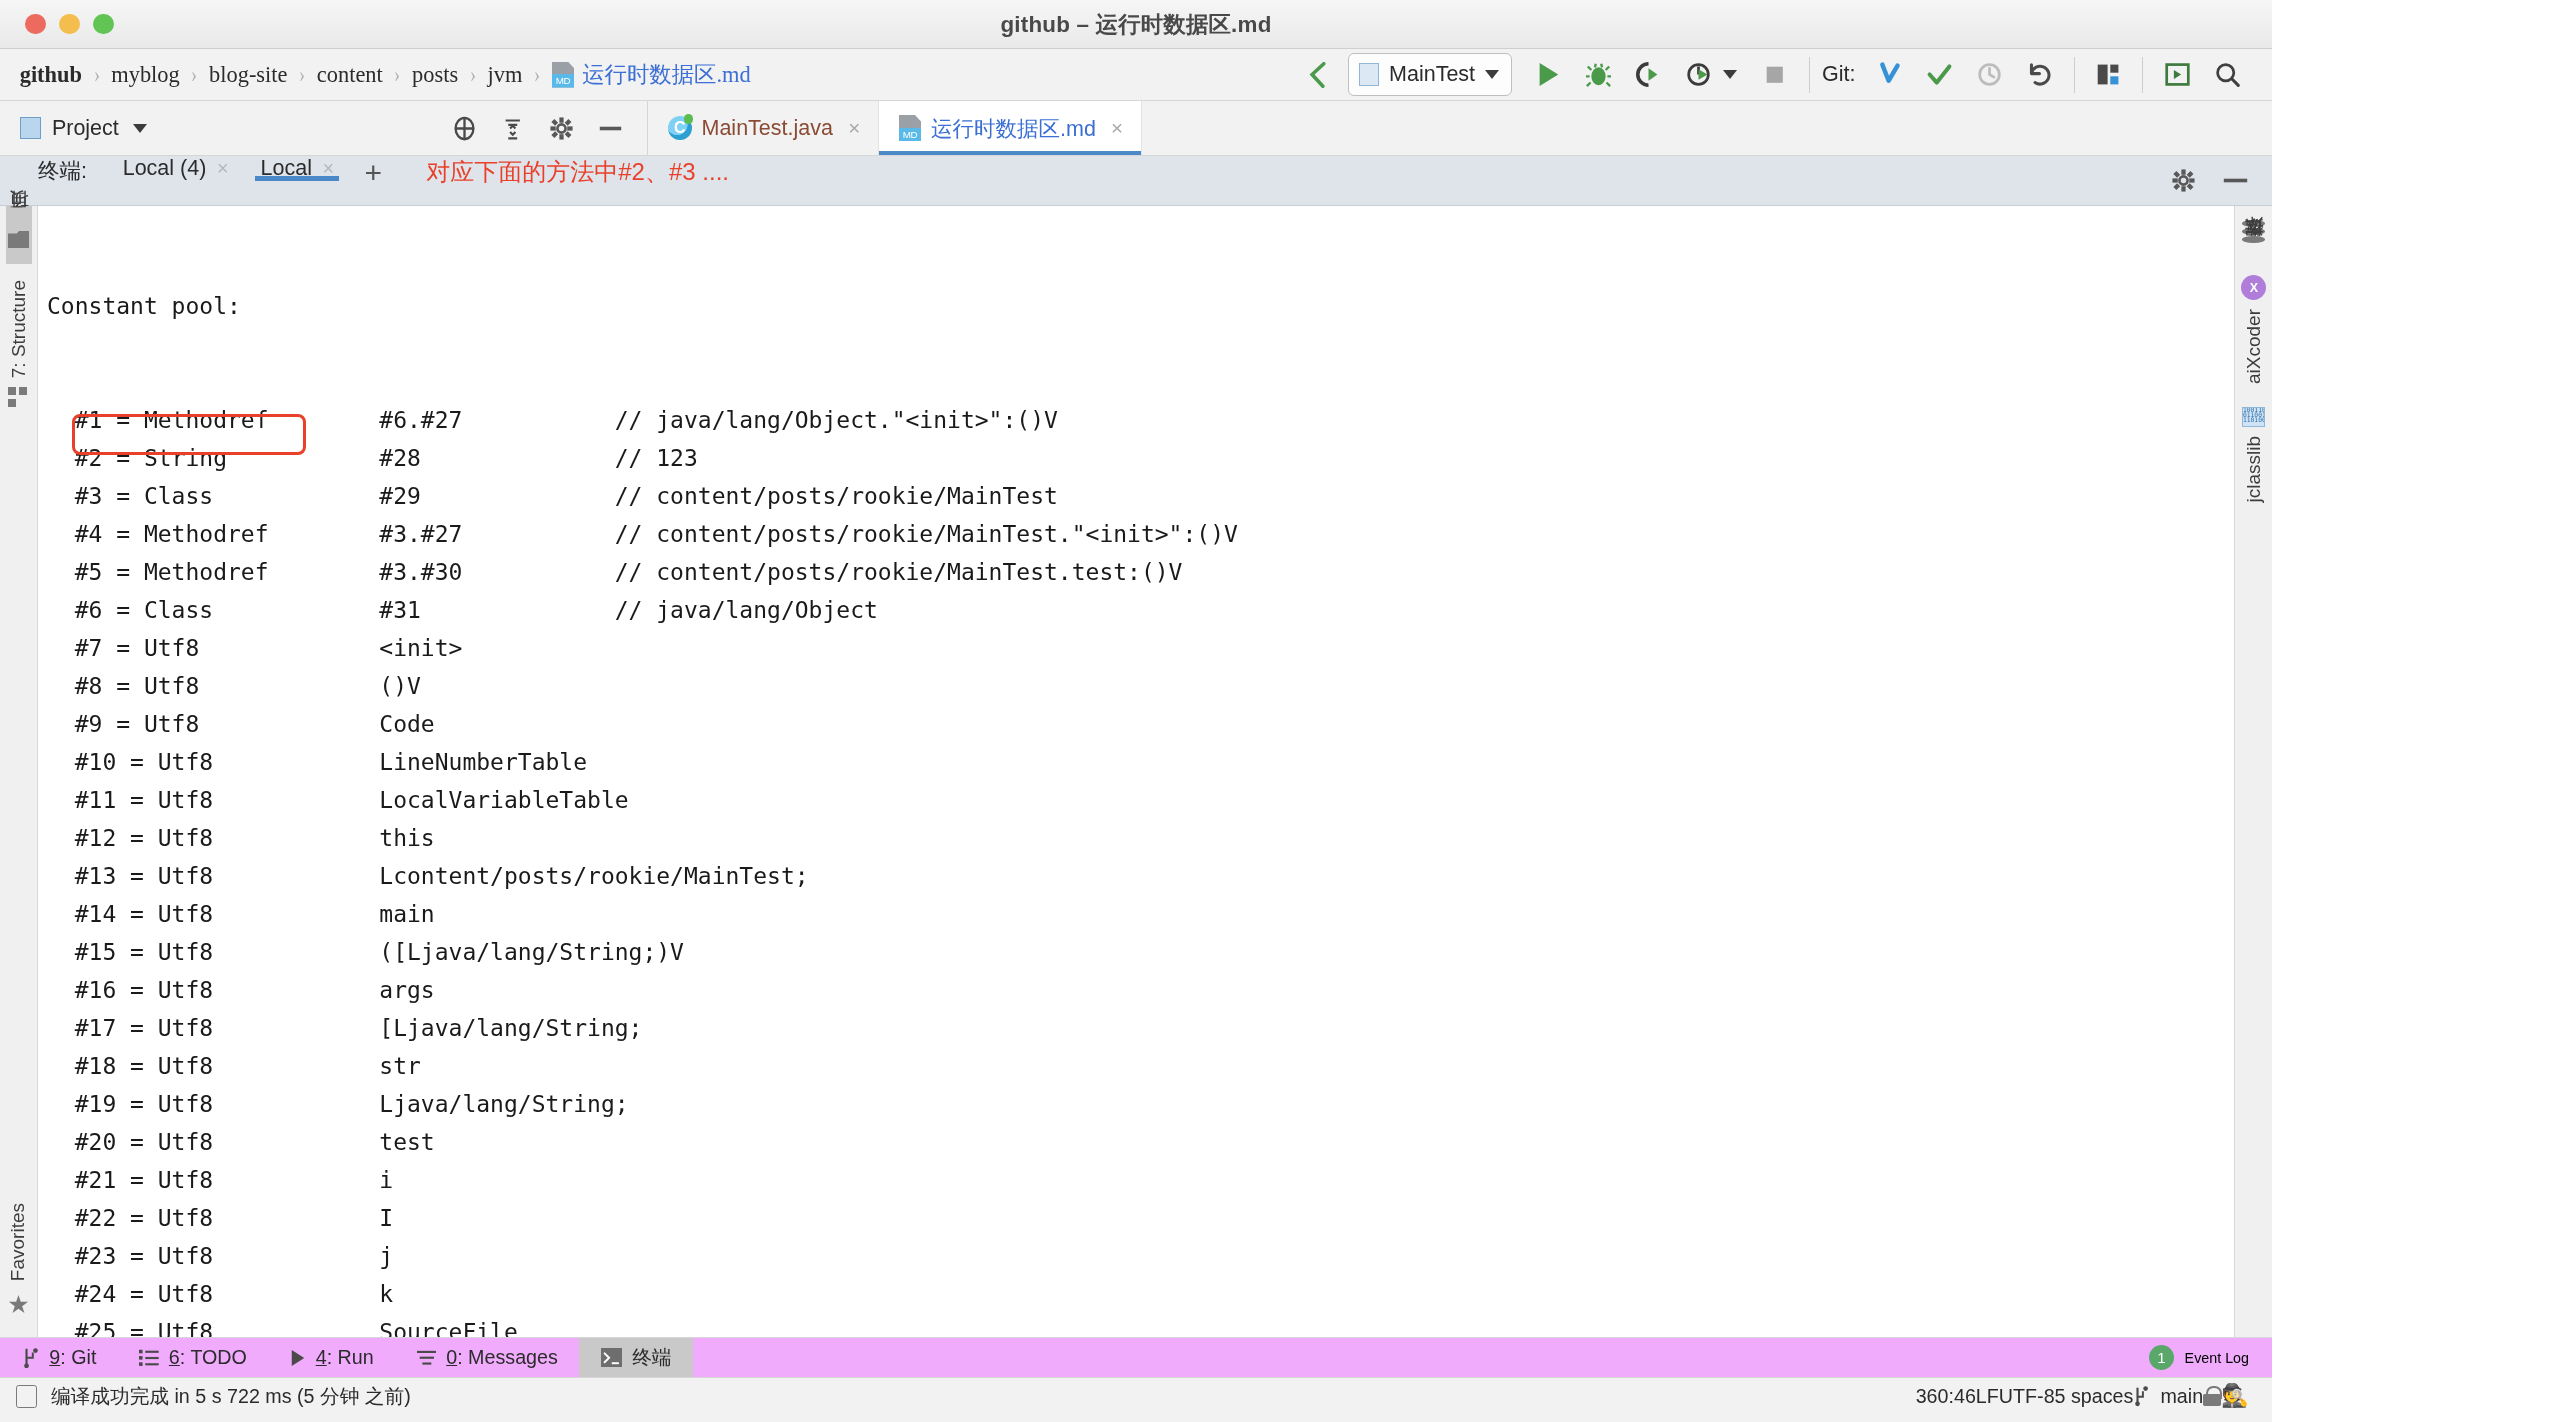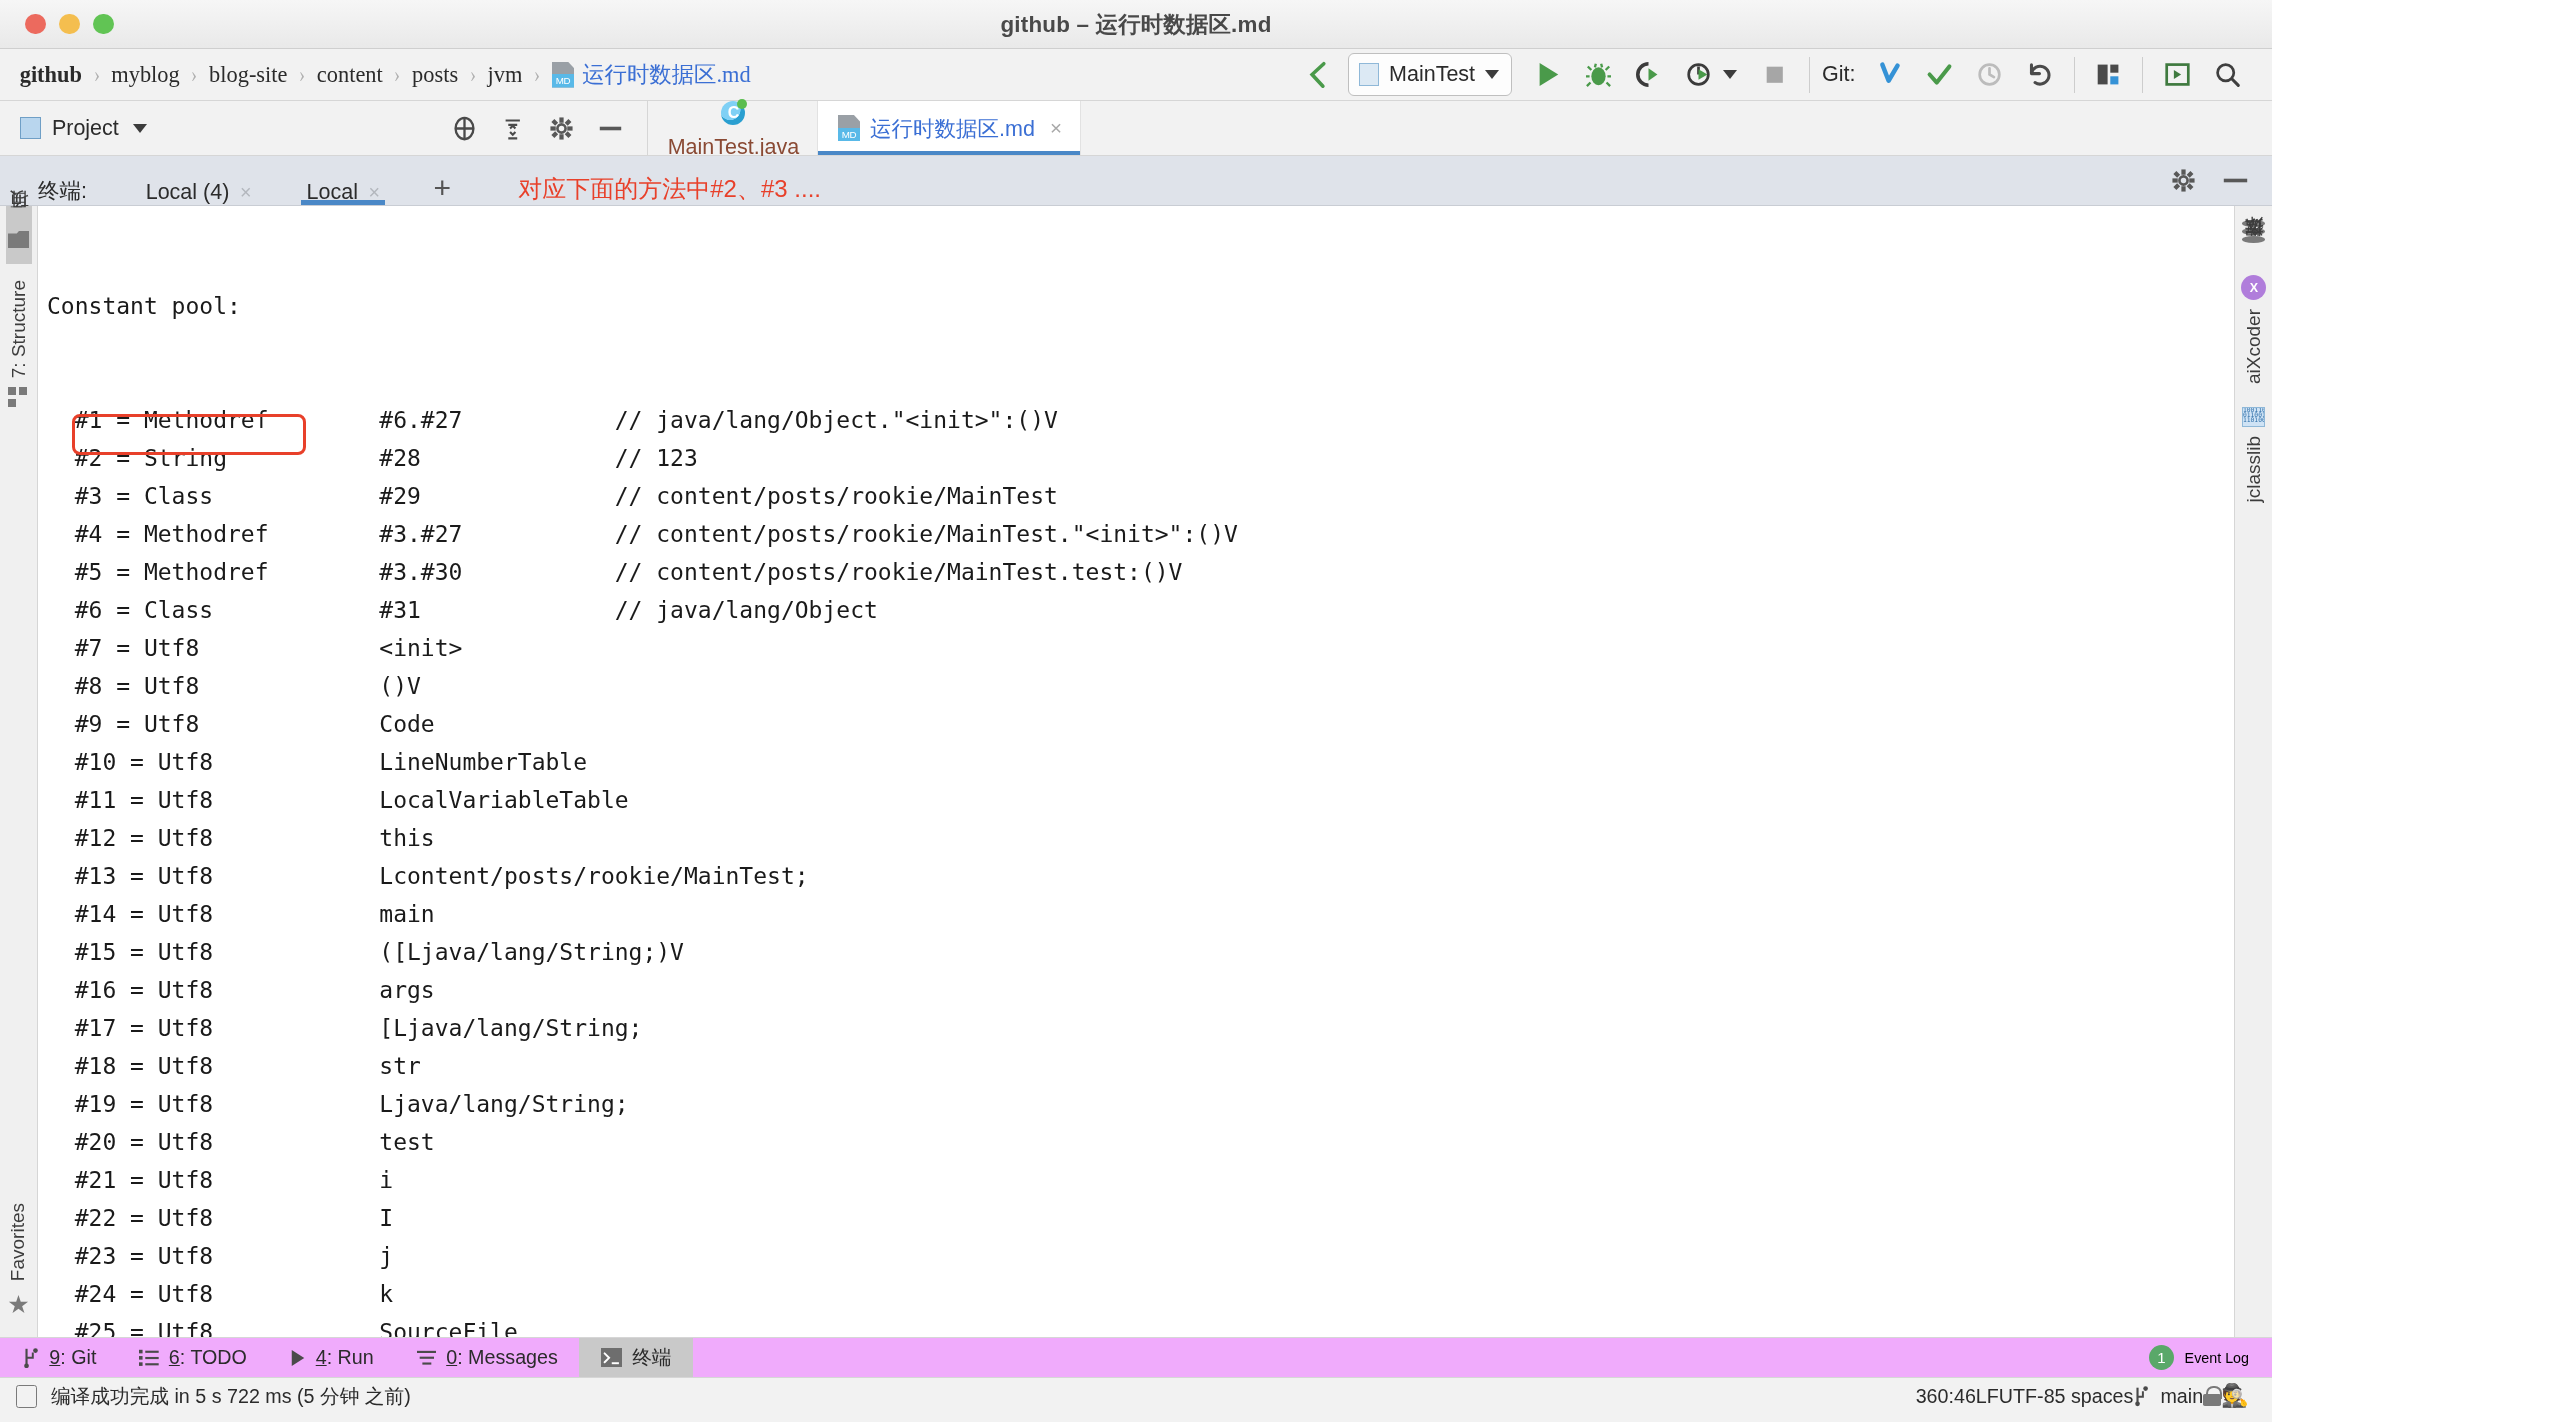--- a/index.html
+++ b/index.html
@@ -103,21 +103,21 @@
   .proj-actions { margin-left: auto; display: flex; align-items: center; gap: 3.6px; padding-right: 14.3px; }
   .pa-btn { width: 45px; height: 41px; display: flex; align-items: center; justify-content: center; }
 
   .tabstrip { flex: 1; display: flex; align-items: stretch; background: #f2f2f2; }
   .etab {
     display: flex; align-items: center; gap: 9.8px;
     padding: 0 18px 0 19.7px; font-size: 21.5px;
     border-right: 0.9px solid #e2e2e2; position: relative;
     color: #2b2b2b;
   }
-  .etab.java  { color: #8a4a34; flex-direction: column; }
+  .etab.java  { color: #8a4a34; }
   .etab.active { background: #ffffff; color: #3b6fd4; }
   .etab.active::after {
     content: ""; position: absolute; left: 0; right: 0; bottom: 0;
     height: 4.5px; background: #4a88c7;
   }
   .tab-x { color: #a8a8a8; font-size: 20.6px; margin-left: 5.4px; }
   .java-icon {
     width: 24px; height: 24px; border-radius: 50%;
     background: radial-gradient(circle at 38% 36%, #7fd0f5 0 48%, #2a9fd0 50% 100%);
     position: relative; flex: 0 0 auto;
@@ -132,21 +132,21 @@
   }
 
   
   .termbar {
     height: 50px; flex: 0 0 50px;
     background: #dfe3ea;
     display: flex; align-items: stretch;
     border-bottom: 0.9px solid #c9cdd4;
     position: relative;
   }
-  .termbar-left { display: flex; align-items: flex-end; padding-left: 38px; gap: 23px; }
+  .termbar-left { display: flex; align-items: flex-start; padding-left: 38px; }
   .tb-title { font-size: 21.5px; color: #2b2b2b; display: flex; align-items: center; padding-right: 19.7px; }
   .ttab {
     display: flex; align-items: center; gap: 10.7px;
     padding: 0 16px; font-size: 21.5px; color: #2b2b2b; position: relative;
   }
   .ttab.active::after {
     content: ""; position: absolute; left: 10.7px; right: 10.7px; bottom: 0;
     height: 5.4px; background: #4a88c7;
   }
   .ttab .x { color: #b3b7bd; font-size: 19.7px; }

